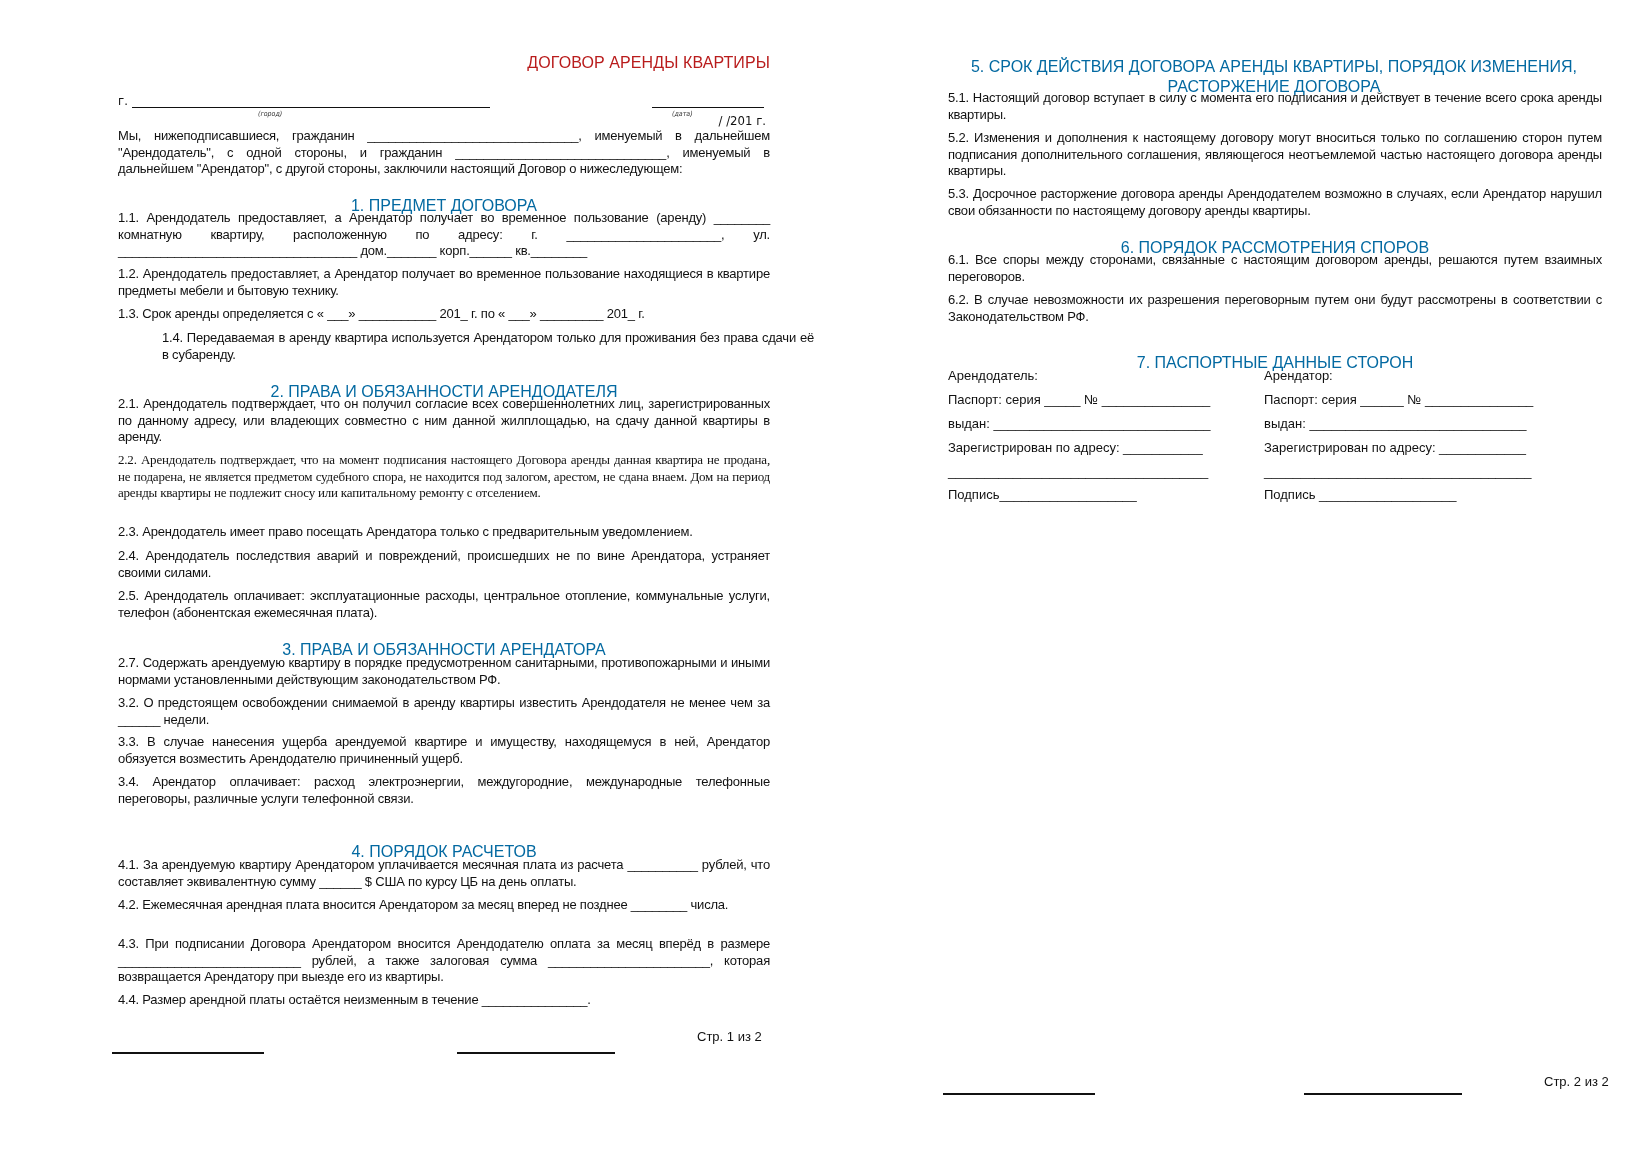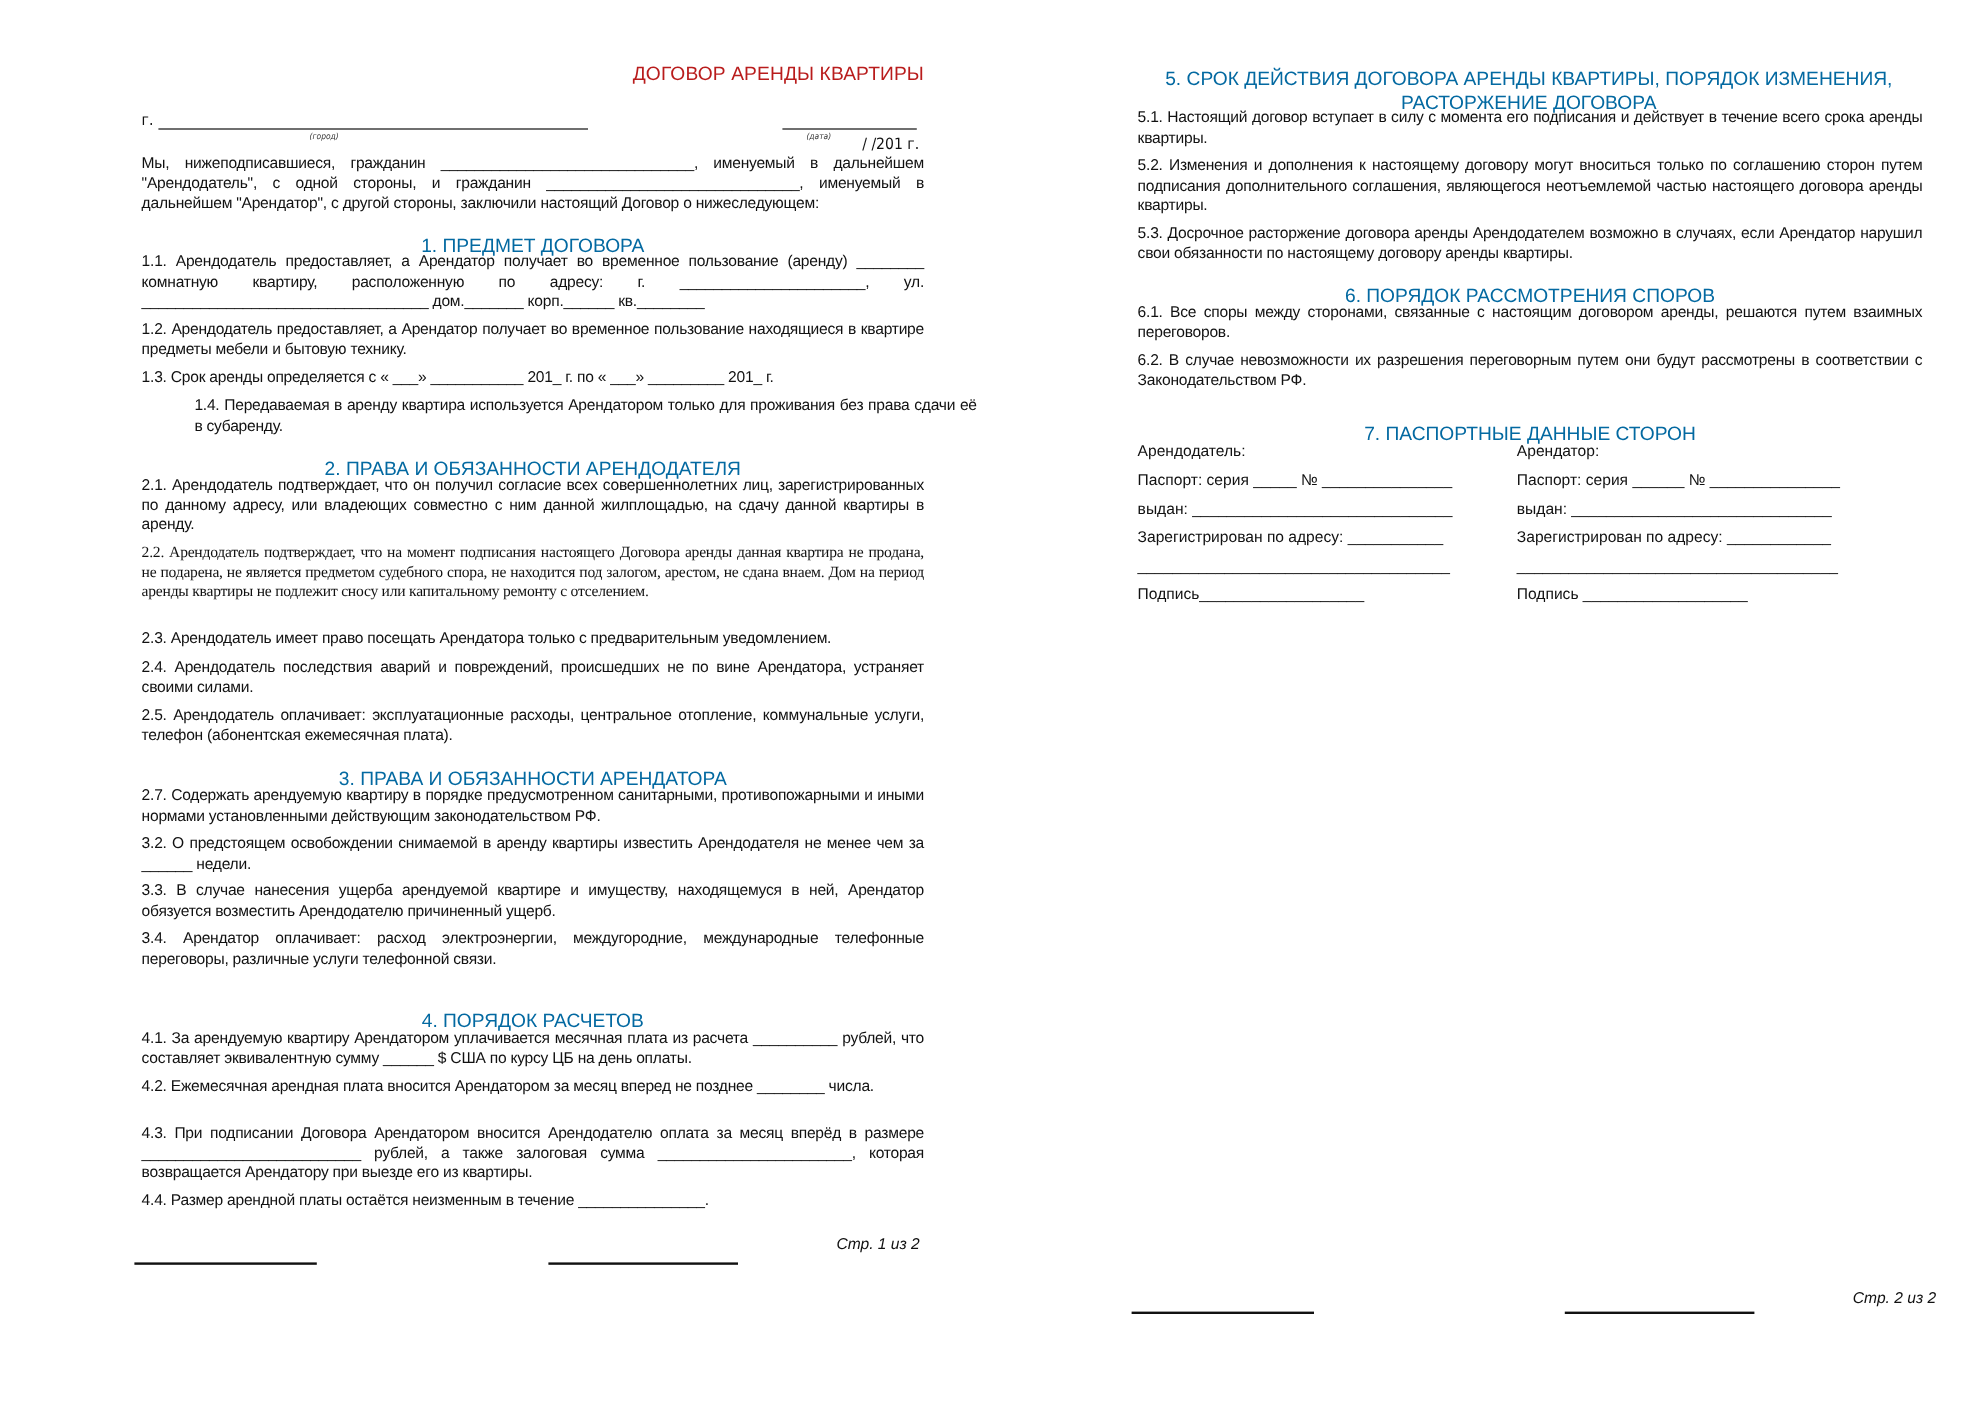--- a/index.html
+++ b/index.html
@@ -16,21 +16,21 @@
   .city-line { position: absolute; top: 93px; left: 0; width: 100%; font-size: 13px; }
   .city-line .g { position: absolute; left: 0; }
   .city-line .uline { position: absolute; left: 14px; top: 14px; width: 358px; border-bottom: 1px solid #111; }
   .city-line .date { position: absolute; right: 4px; top: 0; margin-top: 20px; }
   .city-line .date-line { position: absolute; right: 6px; top: 14px; width: 112px; border-bottom: 1px solid #111; }
   .caption { position: absolute; font-size: 7px; font-style: italic; color: #333; top: 110px; }
   .p { position: absolute; left: 0; width: 100%; font-size: 13px; line-height: 16.6px; text-align: justify;
        font-family: "Liberation Sans", sans-serif; letter-spacing: -0.2px; }
   .h { position: absolute; left: 0; width: 100%; text-align: center; color: #0369a1; font-size: 16px;
        font-family: "Liberation Sans", sans-serif; line-height: 20px; margin-top: 12px; }
-  .pg { position: absolute; font-size: 13px; font-family: "Liberation Sans", sans-serif; font-style: italic; }
+  .pg { position: absolute; font-size: 13px; font-family: "Liberation Sans", sans-serif; }
   .sigline { position: absolute; border-bottom: 2px solid #111; height: 0; }
   .pass { position: absolute; font-size: 13px; font-family: "Liberation Sans", sans-serif; }
 </style>
 </head>
 <body>
 
 <div class="page" id="page1">
   <div class="col">
     <div class="title">ДОГОВОР АРЕНДЫ КВАРТИРЫ</div>
 

